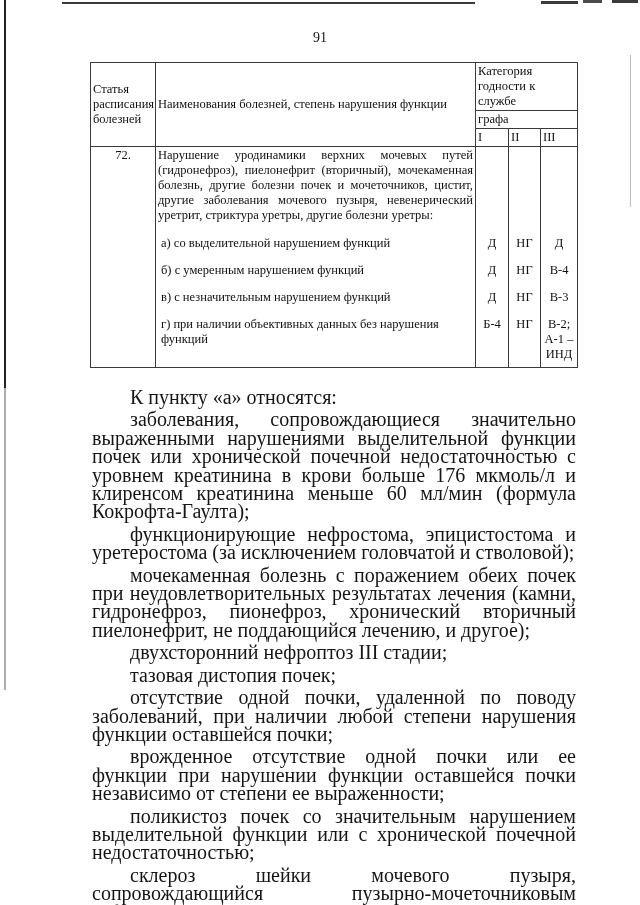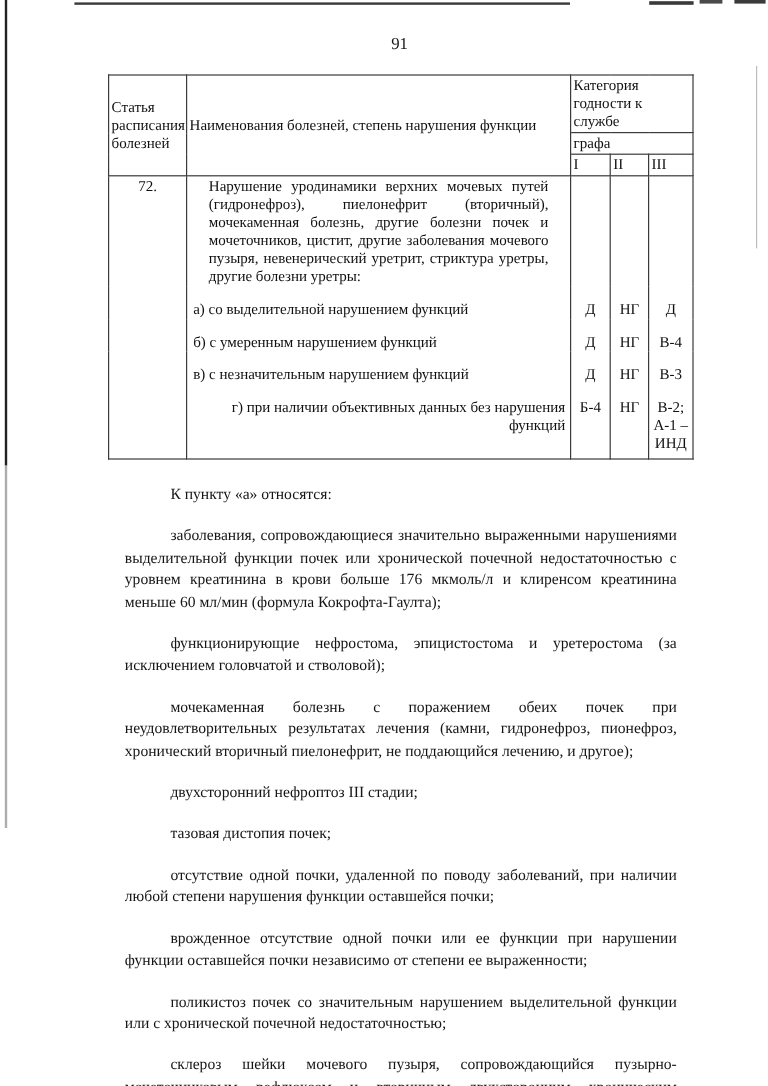--- a/index.html
+++ b/index.html
@@ -16,68 +16,68 @@
   .art{position:absolute;pointer-events:none;}
   .left-line-dark{left:4px;top:0;width:2px;height:388px;background:#222;}
   .left-line-light{left:4px;top:388px;width:2px;height:302px;background:#adadad;}
   .top-line{left:62px;top:2px;width:413px;height:2px;background:#3a3a3a;}
   .top-dash-1{left:541px;top:1px;width:37px;height:3px;background:#3a3a3a;}
   .top-dash-2{left:583px;top:0;width:19px;height:3px;background:#4a4a4a;}
   .top-dash-3{left:612px;top:0;width:26px;height:3px;background:#3a3a3a;}
   .right-faint-line{left:630px;top:55px;width:1px;height:152px;background:#bdbdbd;}
 
   .page-number{
-    position:absolute;top:30px;left:87px;width:492px;
+    position:absolute;top:30px;left:74px;width:492px;
     text-align:center;font-size:14px;
   }
 
   table.schedule{
     border-collapse:collapse;
     table-layout:fixed;
     width:487px;
     margin:62px 0 0 90px;
     font-size:12.5px;
     line-height:15px;
     color:#111;
   }
   table.schedule td{
     border:1px solid #3a3a3a;
-    padding:1px 18px;
+    padding:1px 2px;
     vertical-align:top;
     overflow:hidden;
   }
   tr.hdr td{
     text-align:left;
     vertical-align:middle;
     padding:1px 2px;
   }
   td.article-cell{text-align:center;padding-top:2px;}
   td.intro-cell{
     text-align:justify;
     padding:2px 4px 2px 5px;
     border-bottom:none;
   }
   tr.intro-row td{border-bottom:none;}
   tr.item-row td{border-top:none;border-bottom:none;}
   tr.item-row td.item-label{padding:12px 4px 0 5px;text-align:left;}
   tr.item-row td.val{padding:12px 1px 0;text-align:center;}
   tr.item-row-last td{border-bottom:1px solid #3a3a3a;}
-  tr.item-row-last td.item-label{padding-bottom:5px;text-align:right;}
+  tr.item-row-last td.item-label{padding-bottom:5px;}
   tr.item-row-last td.val{padding-bottom:5px;}
   .multiline{white-space:pre-line;}
 
   .body-text{
     width:492px;
     margin:20px 0 0 88px;
   }
   .body-text p{
-    margin:16px;
+    margin:4px;
     text-indent:38px;
     text-align:justify;
-    font-size:13px;
+    font-size:20px;
     line-height:18.4px;
   }
 </style>
 </head>
 <body>
 
 <div class="page">
 
   <div class="art left-line-dark"></div>
   <div class="art left-line-light"></div>

